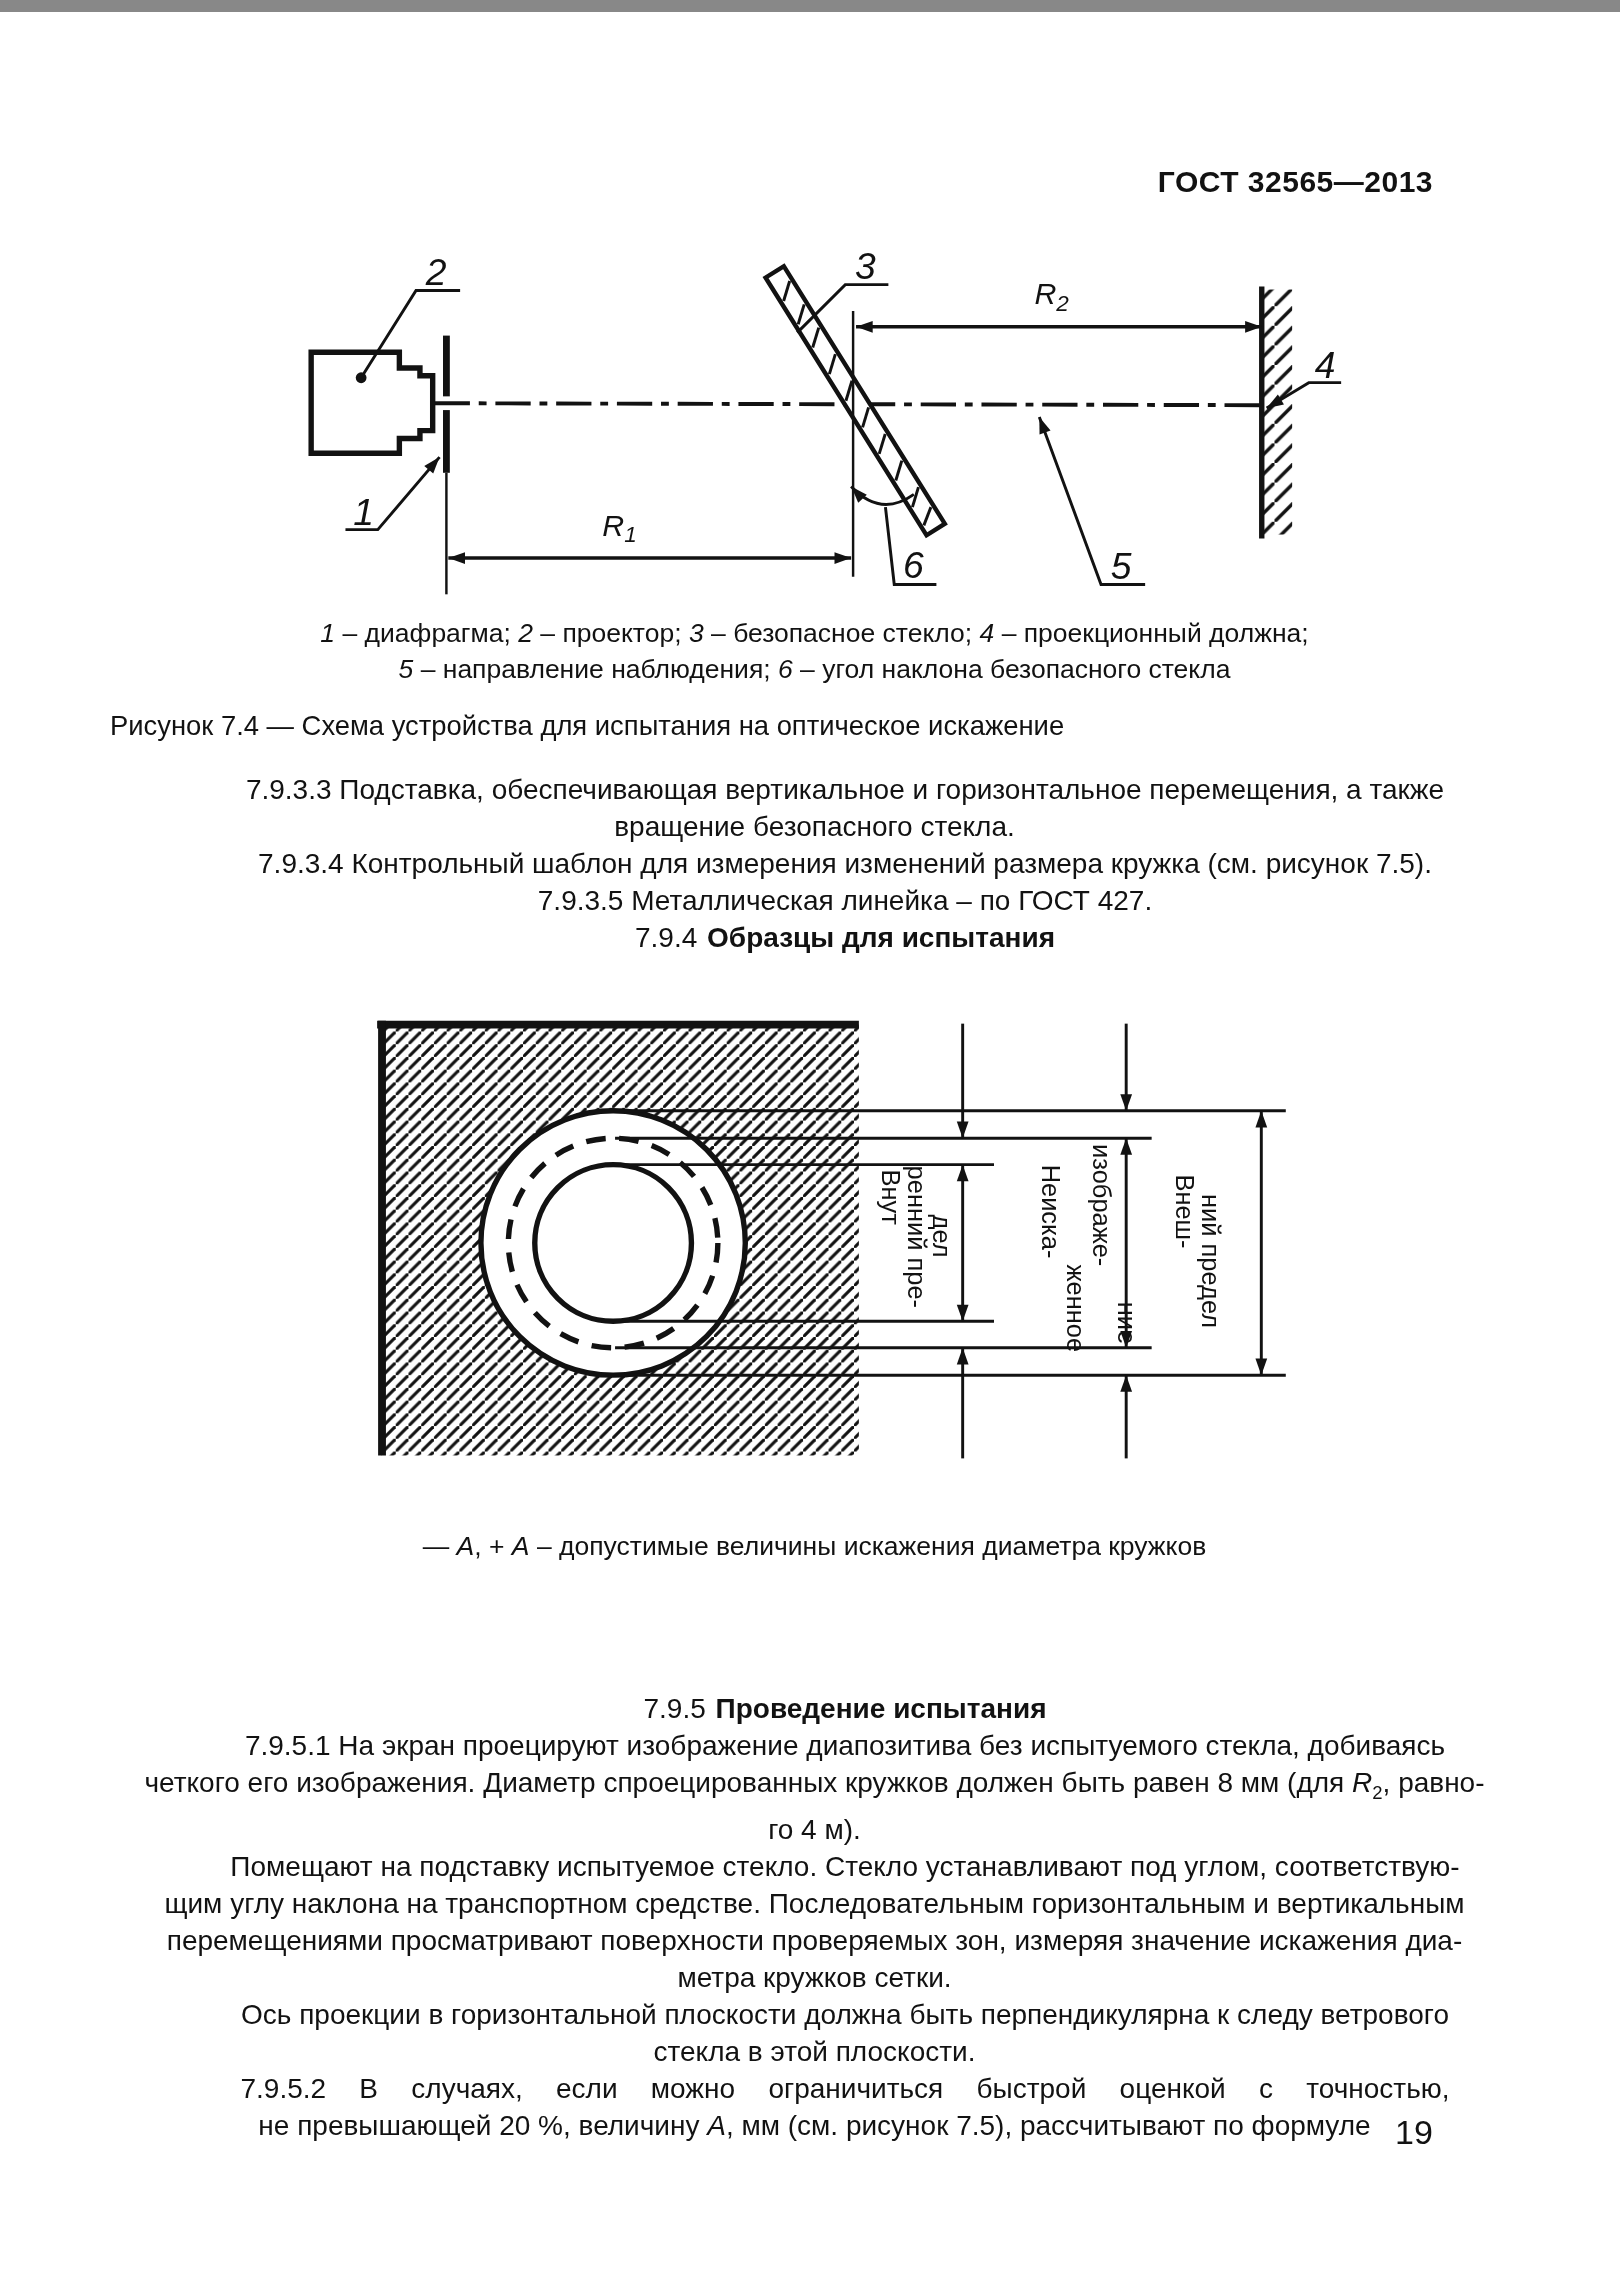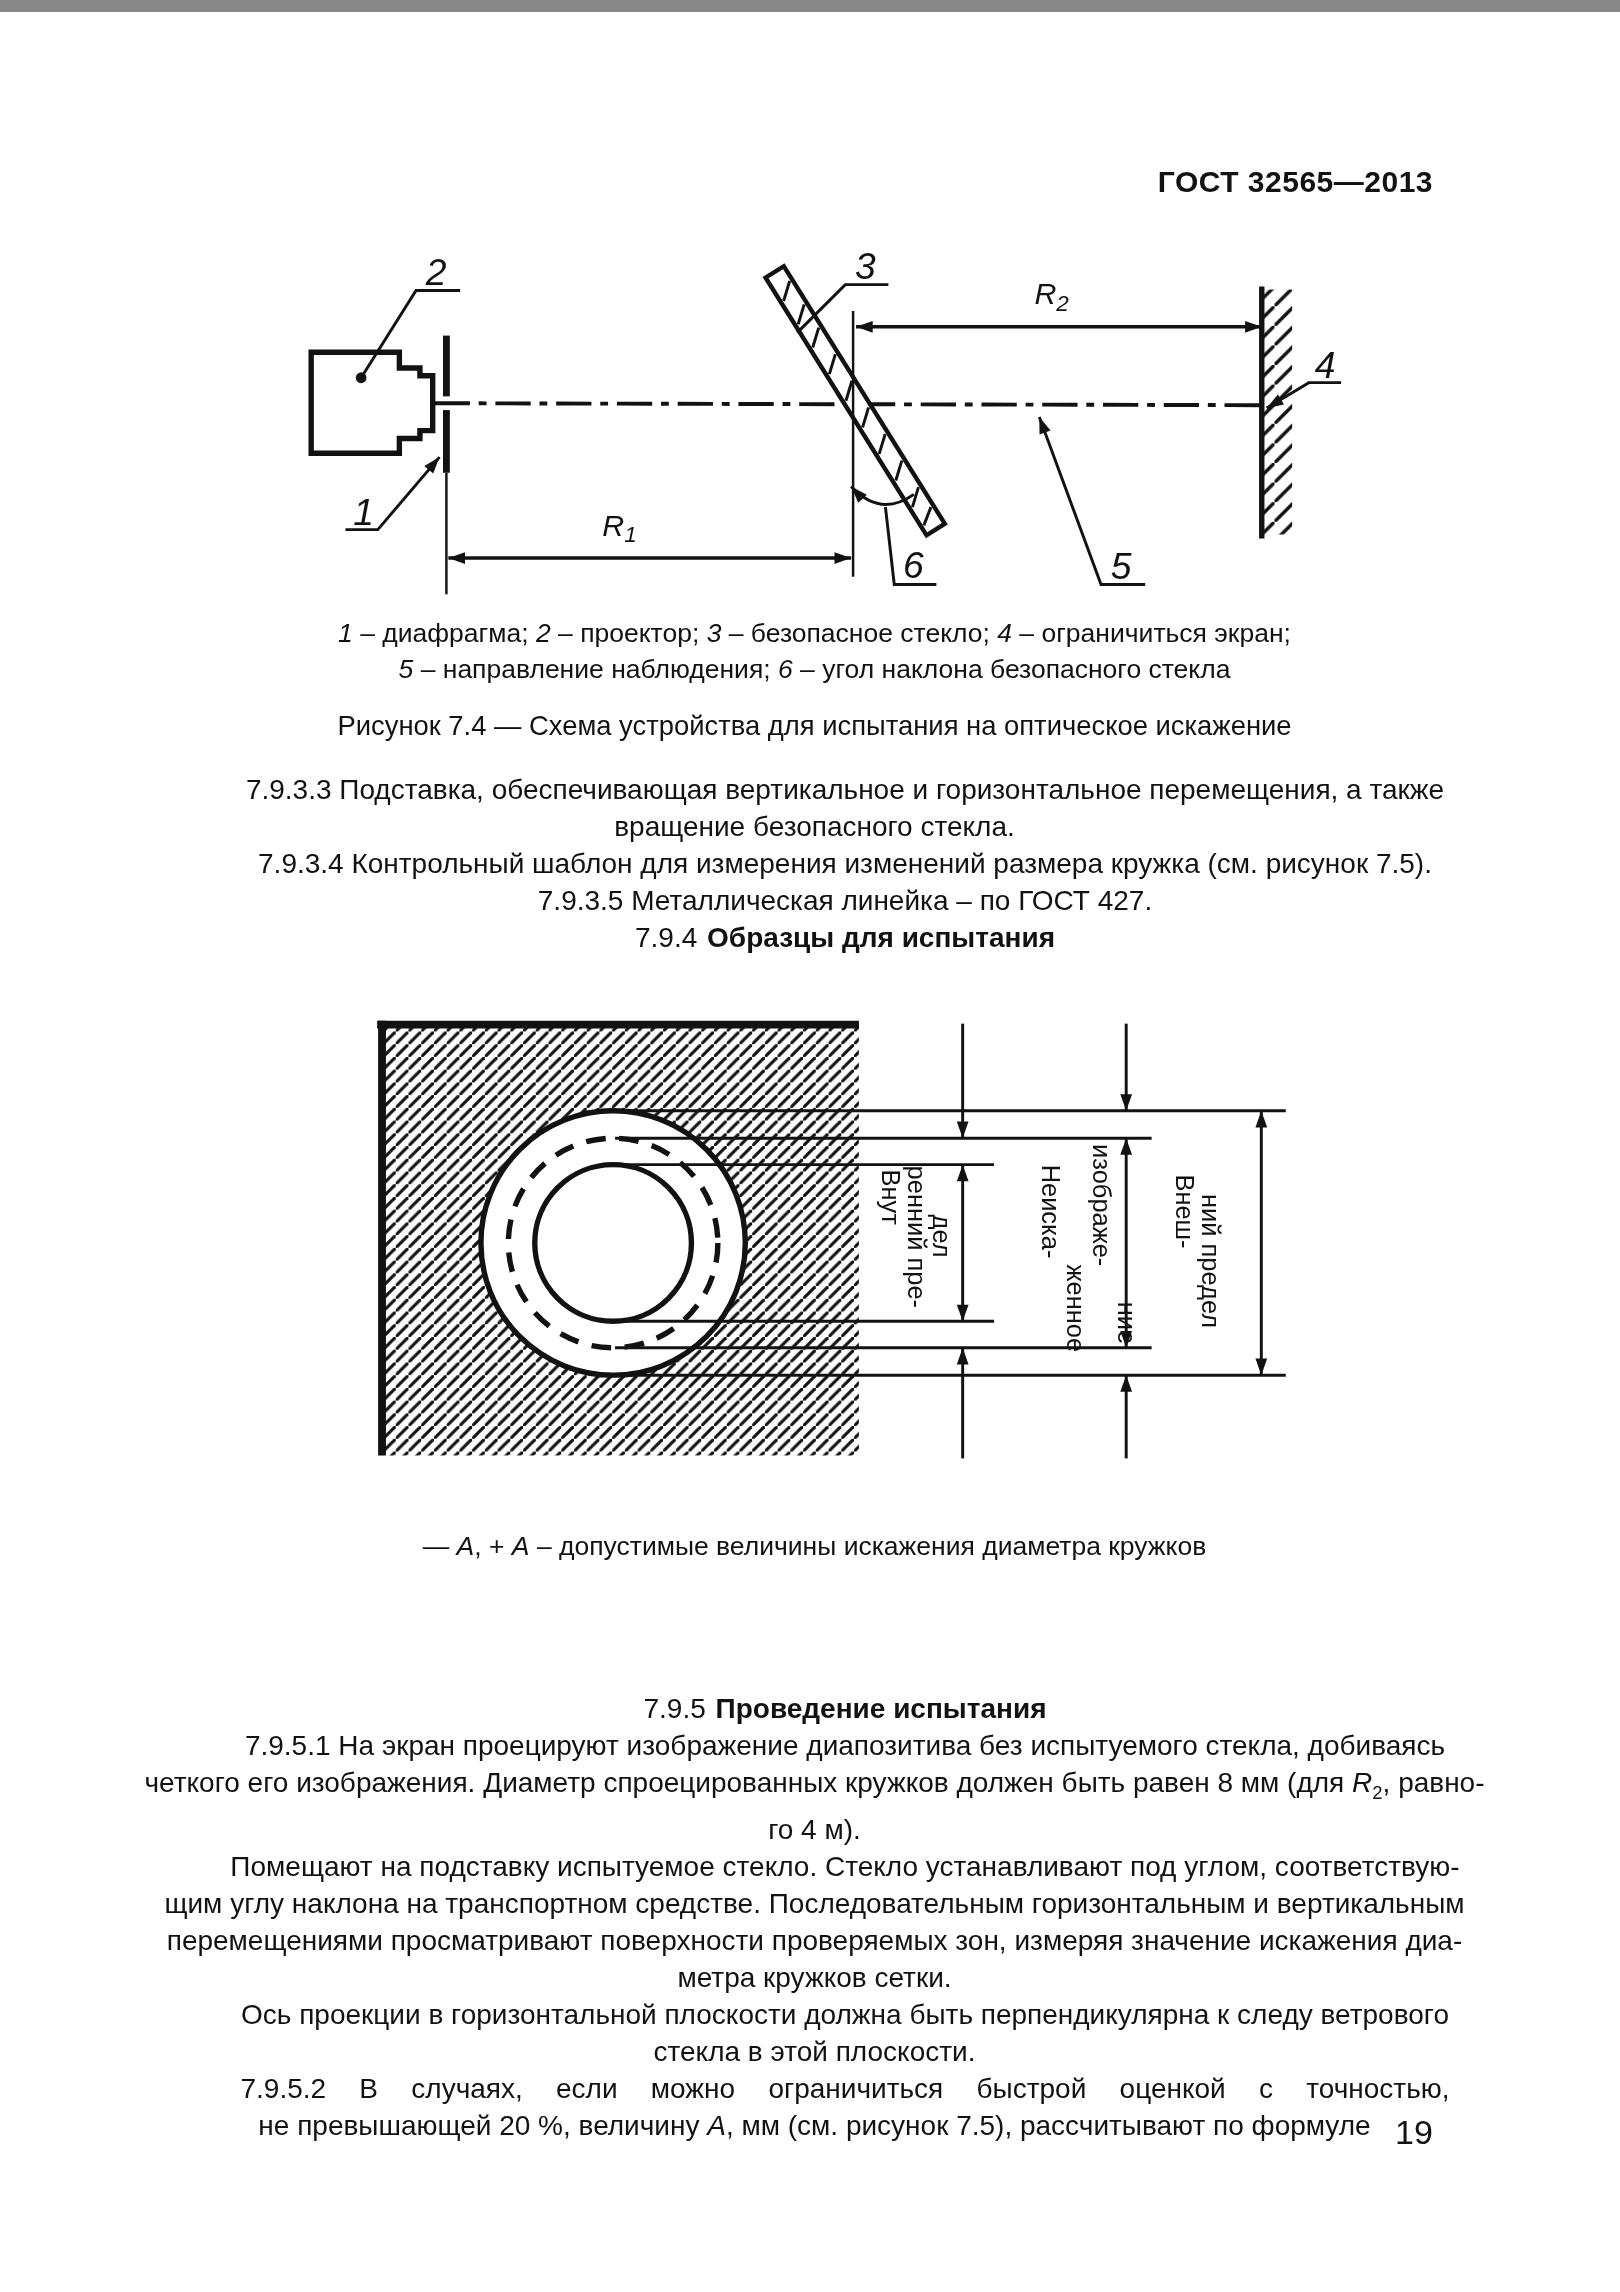--- a/index.html
+++ b/index.html
@@ -6,21 +6,21 @@
   .page{
     position:relative;width:1620px;height:2293px;background:#ffffff;
     font-family:"Liberation Sans",sans-serif;color:#121212;overflow:hidden;
     margin:12px auto;
   }
   .abs{position:absolute;}
   .hdr{top:153px;left:0;width:1433px;text-align:right;font-size:30px;font-weight:bold;letter-spacing:0.5px;}
   .body-text{left:110px;width:1409px;font-size:28px;line-height:37px;text-align:center;}
   .body-text p{margin:0;white-space:pre-wrap;text-indent:61px;}
   .centerline{left:110px;width:1409px;text-align:center;font-size:26.5px;line-height:36px;}
-  .cap{left:110px;width:1409px;text-align:center;font-size:27.4px;}
+  .cap{left:110px;width:1409px;text-align:left;font-size:27.4px;}
   .pagenum{left:1395px;top:2101px;font-size:34px;}
   .ws{word-spacing:25.5px;}
   sub{font-size:0.66em;}
   .it{font-style:italic;}
   svg{position:absolute;}
   svg text{font-family:"Liberation Sans",sans-serif;fill:#121212;}
   .callout{font-size:38px;font-style:italic;}
   .dimlbl{font-size:31px;font-style:italic;}
   .dimsub{font-size:23px;}
   .rot{font-size:26px;}
@@ -93,21 +93,21 @@
 
     <text class="callout" x="1133" y="578">5</text>
     <polyline points="1168,584 1123,584 1060,413" fill="none" stroke="#121212" stroke-width="3" marker-end="url(#ah)"></polyline>
 
     <text class="callout" x="921" y="577">6</text>
     <polyline points="955,584 912,584 903,505" fill="none" stroke="#121212" stroke-width="3"></polyline>
     <path d="M868 484 Q898 516 932 492" fill="none" stroke="#121212" stroke-width="3" marker-start="url(#ah)"></path>
   </svg>
 
   <div class="abs centerline" style="top:603px">
-    <div><span class="it">1</span><span> – диафрагма; </span><span class="it">2</span><span> – проектор; </span><span class="it">3</span><span> – безопасное стекло; </span><span class="it">4</span><span> – ограничиться экран;</span></div>
+    <div><span class="it">1</span><span> – диафрагма; </span><span class="it">2</span><span> – проектор; </span><span class="it">3</span><span> – безопасное стекло; </span><span class="it">4</span><span> – проекционный должна;</span></div>
     <div><span class="it">5</span><span> – направление наблюдения; </span><span class="it">6</span><span> – угол наклона безопасного стекла</span></div>
   </div>
   <div class="abs cap" style="top:698px">Рисунок 7.4 — Схема устройства для испытания на оптическое искажение</div>
 
   <div class="abs body-text" style="top:759px">
     <p>7.9.3.3 Подставка, обеспечивающая вертикальное и горизонтальное перемещения, а также
 вращение безопасного стекла.</p>
     <p>7.9.3.4 Контрольный шаблон для измерения изменений размера кружка (см. рисунок 7.5).</p>
     <p>7.9.3.5 Металлическая линейка – по ГОСТ 427.</p>
     <p><span class="seglabel">7.9.4</span><b>Образцы для испытания</b></p>

